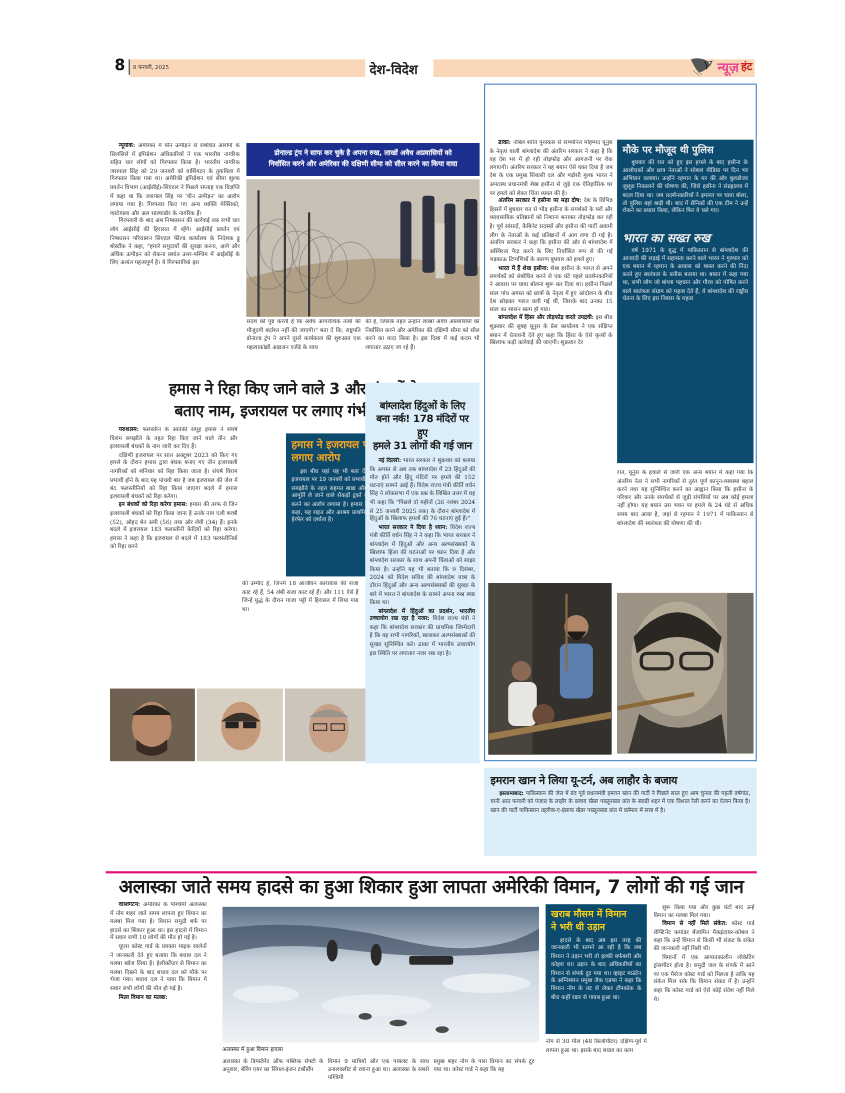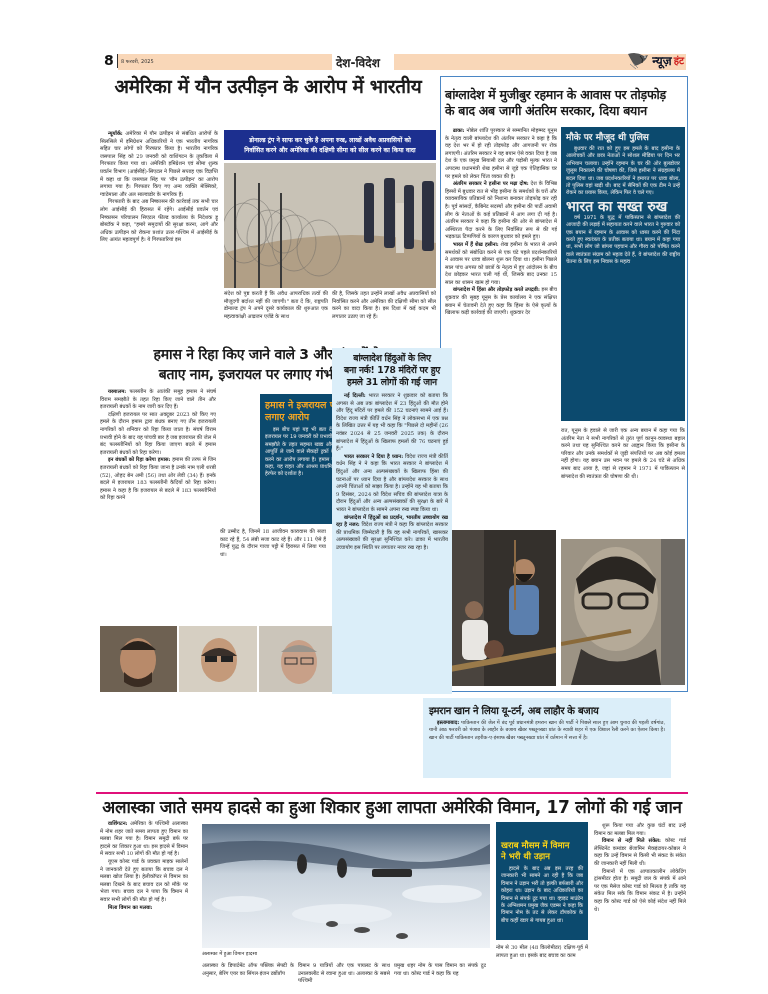--- a/index.html
+++ b/index.html
@@ -10,21 +10,21 @@
   .body-text p { text-indent: 8px; }
   .body-text b { color: #111; }
   .hl { font-family: "DejaVu Sans", sans-serif; font-weight: bold; color: #1a1a1a; letter-spacing: -0.3px; }
   
   .hdr-band { position: absolute; top: 6px; height: 16px; background: #f9d7b8; }
   .pgnum { position: absolute; left: 8px; top: 4px; font-family: "DejaVu Sans", sans-serif; font-weight: bold; font-size: 14px; color: #111; }
   .pgsep { position: absolute; left: 21px; top: 6px; width: 1px; height: 14px; background: #333; }
   .pgdate { position: absolute; left: 25px; top: 10px; font-size: 5px; color: #333; font-family: "DejaVu Sans", sans-serif; }
   .section { position: absolute; left: 240px; top: 6px; font-family: "DejaVu Sans", sans-serif; font-weight: bold; font-size: 12px; color: #222; }
   .brand { position: absolute; right: 4px; top: 2px; display: flex; align-items: center; gap: 2px; }
-  .brand .b1 { font-family: "DejaVu Sans", sans-serif; font-weight: bold; font-size: 12px; color: #0f172a; }
+  .brand .b1 { font-family: "DejaVu Sans", sans-serif; font-weight: bold; font-size: 12px; color: #ec4899; }
   .brand .b2 { font-family: "DejaVu Sans", sans-serif; font-weight: bold; font-size: 10px; color: #d0201d; }
   .bird { width: 24px; height: 20px; }
   
   .darkbox { background: #0c4a6e; color: #eee; }
   .darkbox .t { font-family: "DejaVu Sans", sans-serif; font-weight: bold; }
   .darkbox .bt { font-size: 5.2px; line-height: 7.4px; color: #e6e6e6; font-family: "DejaVu Sans", sans-serif; text-align: justify; }
   .bluebox { background: #dbeef9; }
   .navybar { background: #1c2f8f; color: #fff; font-family: "DejaVu Sans", sans-serif; font-weight: bold; text-align: center; }
   .photo { overflow: hidden; }
   .caption { font-size: 5px; color: #222; font-family: "DejaVu Sans", sans-serif; }
@@ -48,21 +48,20 @@
         <circle cx="19" cy="7" r="0.8" fill="#fff"></circle>
         <path d="M4 14 L10 19 M7 13 L12 18" stroke="#888" stroke-width="0.8"></path>
       </svg>
       <span class="b1">न्यूज़</span>
       <span class="b2">हंट</span>
     </div>
   </div>
 
   <div>
     <div class="abs hl" style="left:4px; top:26px; width:336px; font-size:19px; line-height:24px; text-align:center;">
-      <div>अमेरिका में यौन उत्पीड़न के आरोप में भारतीय</div>
     </div>
     <div class="abs navybar" style="left:128px; top:82px; width:212px; height:30px; font-size:6.2px; line-height:10px; padding-top:5px;">
       <div>डोनाल्ड ट्रंप ने साफ कर चुके है अपना रुख, लाखों अवैध अप्रवासियों को</div>
       <div>निर्वासित करने और अमेरिका की दक्षिणी सीमा को सील करने का किया वादा</div>
     </div>
     <div class="abs body-text" style="left:4px; top:82px; width:118px; height:240px; overflow:hidden;">
       <p><b>न्यूयॉर्क:</b> <span>अमेरिका में यौन उत्पीड़न से संबंधित आरोपों के सिलसिले में इमिग्रेशन अधिकारियों ने एक भारतीय नागरिक सहित चार लोगों को गिरफ्तार किया है। भारतीय नागरिक जसपाल सिंह को 29 जनवरी को वाशिंगटन के तुकविला में गिरफ्तार किया गया था। अमेरिकी इमिग्रेशन एवं सीमा शुल्क प्रवर्तन विभाग (आईसीई)-सिएटल ने पिछले सप्ताह एक विज्ञप्ति में कहा था कि जसपाल सिंह पर 'यौन उत्पीड़न' का आरोप लगाया गया है। गिरफ्तार किए गए अन्य व्यक्ति मेक्सिको, ग्वाटेमाला और अल साल्वाडोर के नागरिक हैं।</span></p>
       <p>गिरफ्तारी के बाद अब निष्कासन की कार्रवाई तक सभी चार लोग आईसीई की हिरासत में रहेंगे। आईसीई प्रवर्तन एवं निष्कासन परिचालन सिएटल फील्ड कार्यालय के निदेशक ड्रू बोस्टॉक ने कहा, "हमारे समुदायों की सुरक्षा करना, आगे और अधिक उत्पीड़न को रोकना प्रशांत उत्तर-पश्चिम में आईसीई के लिए अत्यंत महत्वपूर्ण है। ये गिरफ्तारियां इस</p>
     </div>
     <div class="abs photo" style="left:128px; top:115px; width:212px; height:125px; background:linear-gradient(180deg,#cfc9bf 0%,#b9b0a2 45%,#a09482 100%);">
@@ -91,34 +90,30 @@
         <g fill="#d8d2c7">
             <rect x="172" y="40" width="8" height="50"></rect>
           </g>
       </svg>
     </div>
     <div class="abs body-text" style="left:128px; top:242px; width:104px; height:50px; overflow:hidden;">संदेश को पुष्ट करती हैं कि अवैध आपराधिक तत्वों की मौजूदगी बर्दाश्त नहीं की जाएगी।" बता दें कि, राष्ट्रपति डोनाल्ड ट्रंप ने अपने दूसरे कार्यकाल की शुरुआत एक महत्वाकांक्षी आव्रजन एजेंडे के साथ</div>
     <div class="abs body-text" style="left:236px; top:242px; width:104px; height:50px; overflow:hidden;">की है, जिसके तहत उन्होंने लाखों अवैध अप्रवासियों को निर्वासित करने और अमेरिका की दक्षिणी सीमा को सील करने का वादा किया है। इस दिशा में कई कदम भी लगातार उठाए जा रहे हैं।</div>
   </div>
 
   <div class="abs" style="left:344px; top:28px; width:248px; height:616px; border:1.5px solid #4a86c5;">
-    <div class="abs hl" style="left:4px; top:10px; width:238px; font-size:12.5px; line-height:16px; font-weight:normal;">
-      <div style="font-weight:bold;">बांग्लादेश में मुजीबुर रहमान के आवास पर तोड़फोड़</div>
-      <div style="font-weight:bold;">के बाद अब जागी अंतरिम सरकार, दिया बयान</div>
-    </div>
     <div class="abs body-text" style="left:4px; top:50px; width:112px; height:300px; overflow:hidden;">
       <p><b>ढाका:</b> <span>नोबेल शांति पुरस्कार से सम्मानित मोहम्मद यूनुस के नेतृत्व वाली बांग्लादेश की अंतरिम सरकार ने कहा है कि वह देश भर में हो रही तोड़फोड़ और आगजनी पर रोक लगाएगी। अंतरिम सरकार ने यह बयान ऐसे वक्त दिया है जब देश के एक प्रमुख सियासी दल और पड़ोसी मुल्क भारत ने अपदस्थ प्रधानमंत्री शेख हसीना से जुड़े एक ऐतिहासिक घर पर हमले को लेकर चिंता व्यक्त की है।</span></p>
       <p><b>अंतरिम सरकार ने हसीना पर मढ़ा दोष:</b> <span>देश के विभिन्न हिस्सों में बुधवार रात से भीड़ हसीना के समर्थकों के घरों और व्यावसायिक प्रतिष्ठानों को निशाना बनाकर तोड़फोड़ कर रही है। पूर्व सांसदों, कैबिनेट सदस्यों और हसीना की पार्टी अवामी लीग के नेताओं के कई प्रतिष्ठानों में आग लगा दी गई है। अंतरिम सरकार ने कहा कि हसीना की ओर से बांग्लादेश में अस्थिरता पैदा करने के लिए निर्वासित रूप से की गई भड़काऊ टिप्पणियों के कारण बुधवार को हमले हुए।</span></p>
       <p><b>भारत में हैं शेख हसीना:</b> <span>शेख हसीना के भारत से अपने समर्थकों को संबोधित करने से एक घंटे पहले प्रदर्शनकारियों ने आवास पर धावा बोलना शुरू कर दिया था। हसीना पिछले साल पांच अगस्त को छात्रों के नेतृत्व में हुए आंदोलन के बीच देश छोड़कर भारत चली गई थीं, जिसके बाद उनका 15 साल का शासन खत्म हो गया।</span></p>
       <p><b>बांग्लादेश में हिंसा और तोड़फोड़ करते उपद्रवी:</b> <span>इस बीच शुक्रवार की सुबह यूनुस के प्रेस कार्यालय ने एक संक्षिप्त बयान में चेतावनी देते हुए कहा कि हिंसा के ऐसे कृत्यों के खिलाफ कड़ी कार्रवाई की जाएगी। शुक्रवार देर</span></p>
     </div>
     <div class="abs darkbox" style="left:120px; top:50px; width:124px; height:294px; padding:4px 5px;">
       <div class="t" style="font-size:9px; line-height:12px; margin-bottom:2px;">मौके पर मौजूद थी पुलिस</div>
       <div class="bt" style="text-indent:8px;">बुधवार की रात को हुए इस हमले के बाद हसीना के आलोचकों और छात्र नेताओं ने सोशल मीडिया पर दिन भर अभियान चलाया। उन्होंने रहमान के घर की ओर बुलडोजर जुलूस निकालने की घोषणा की, जिसे हसीना ने संग्रहालय में बदल दिया था। जब प्रदर्शनकारियों ने इमारत पर धावा बोला, तो पुलिस वहां खड़ी थी। बाद में सैनिकों की एक टीम ने उन्हें रोकने का प्रयास किया, लेकिन फिर वे चले गए।</div>
-      <div class="t" style="font-size:14px; line-height:12px; margin:3px 0 2px;">भारत का सख्त रुख</div>
+      <div class="t" style="font-size:11px; line-height:12px; margin:14px 0 2px;font-style:italic;">भारत का सख्त रुख</div>
       <div class="bt" style="text-indent:8px;">वर्ष 1971 के युद्ध में पाकिस्तान से बांग्लादेश की आजादी की लड़ाई में सहायता करने वाले भारत ने गुरुवार को एक बयान में रहमान के आवास को ध्वस्त करने की निंदा करते हुए स्वतंत्रता के प्रतीक बताया था। बयान में कहा गया था, सभी लोग जो बांग्ला पहचान और गौरव को पोषित करने वाले स्वतंत्रता संग्राम को महत्व देते हैं, वे बांग्लादेश की राष्ट्रीय चेतना के लिए इस निवास के महत्व</div>
     </div>
     <div class="abs body-text" style="left:120px; top:350px; width:124px; height:110px; overflow:hidden;">रात, यूनुस के हवाले से जारी एक अन्य बयान में कहा गया कि अंतरिम नेता ने सभी नागरिकों से तुरंत पूर्ण कानून-व्यवस्था बहाल करने तथा यह सुनिश्चित करने का आह्वान किया कि हसीना के परिवार और उनके समर्थकों से जुड़ी संपत्तियों पर अब कोई हमला नहीं होगा। यह बयान उस भवन पर हमले के 24 घंटे से अधिक समय बाद आया है, जहां से रहमान ने 1971 में पाकिस्तान से बांग्लादेश की स्वतंत्रता की घोषणा की थी।</div>
     <div class="abs photo" style="left:120px; top:462px; width:124px; height:146px; background:#8a8276;">
       <svg width="124" height="146" viewBox="0 0 124 146">
         <rect width="124" height="146" fill="#9c9384"></rect>
         <rect x="100" y="0" width="24" height="146" fill="#6e6a64"></rect>
         <ellipse cx="55" cy="60" rx="42" ry="52" fill="#b5aa98"></ellipse>
         <path d="M15 40 Q55 -5 95 40 L92 55 Q55 25 18 55 Z" fill="#2a2622"></path>
         <rect x="22" y="55" width="28" height="14" rx="5" fill="none" stroke="#2a2622" stroke-width="3"></rect>
@@ -189,46 +184,46 @@
             <rect width="78" height="66" fill="#cbc5ba"></rect>
             <ellipse cx="40" cy="36" rx="18" ry="22" fill="#c8a088"></ellipse>
             <path d="M22 26 Q40 12 58 26" fill="#9a948c"></path>
             <rect x="26" y="32" width="12" height="6" fill="none" stroke="#333"></rect>
             <rect x="42" y="32" width="12" height="6" fill="none" stroke="#333"></rect>
           </svg>
       </div>
     </div>
   </div>
 
-  <div class="abs bluebox" style="left:236px; top:300px; width:120px; height:346px; padding:4px 4px;">
+  <div class="abs bluebox" style="left:236px; top:300px; width:104px; height:346px; padding:16px 4px;">
     <div class="hl" style="font-size:9.2px; line-height:12px; color:#1a1a1a; text-align:center;">
       <div>बांग्लादेश हिंदुओं के लिए</div>
       <div>बना नर्क! 178 मंदिरों पर हुए</div>
       <div>हमले 31 लोगों की गई जान</div>
     </div>
     <div class="body-text" style="margin-top:4px; height:300px; overflow:hidden;">
       <p><b>नई दिल्ली:</b> <span>भारत सरकार ने शुक्रवार को बताया कि अगस्त से अब तक बांग्लादेश में 23 हिंदुओं की मौत होने और हिंदू मंदिरों पर हमले की 152 घटनाएं सामने आई हैं। विदेश राज्य मंत्री कीर्ति वर्धन सिंह ने लोकसभा में एक प्रश्न के लिखित उत्तर में यह भी कहा कि "पिछले दो महीनों (26 नवंबर 2024 से 25 जनवरी 2025 तक) के दौरान बांग्लादेश में हिंदुओं के खिलाफ हमलों की 76 घटनाएं हुई हैं।"</span></p>
       <p><b>भारत सरकार ने दिया है ध्यान:</b> <span>विदेश राज्य मंत्री कीर्ति वर्धन सिंह ने ने कहा कि भारत सरकार ने बांग्लादेश में हिंदुओं और अन्य अल्पसंख्यकों के खिलाफ हिंसा की घटनाओं पर ध्यान दिया है और बांग्लादेश सरकार के साथ अपनी चिंताओं को साझा किया है। उन्होंने यह भी बताया कि 9 दिसंबर, 2024 को विदेश सचिव की बांग्लादेश यात्रा के दौरान हिंदुओं और अन्य अल्पसंख्यकों की सुरक्षा के बारे में भारत ने बांग्लादेश के सामने अपना रुख स्पष्ट किया था।</span></p>
       <p><b>बांग्लादेश में हिंदुओं का प्रदर्शन, भारतीय उच्चायोग रख रहा है नजर:</b> <span>विदेश राज्य मंत्री ने कहा कि बांग्लादेश सरकार की प्राथमिक जिम्मेदारी है कि वह सभी नागरिकों, खासकर अल्पसंख्यकों की सुरक्षा सुनिश्चित करे। ढाका में भारतीय उच्चायोग इस स्थिति पर लगातार नजर रख रहा है।</span></p>
     </div>
   </div>
 
-  <div class="abs bluebox" style="left:327px; top:650px; width:248px; height:80px; padding:6px 6px;">
+  <div class="abs bluebox" style="left:344px; top:650px; width:248px; height:80px; padding:6px 6px;">
     <div class="hl" style="font-size:10px; line-height:13px;">
       <div>इमरान खान ने लिया यू-टर्न, अब लाहौर के बजाय</div>
     </div>
     <div class="body-text" style="margin-top:2px; font-family:'DejaVu Sans', sans-serif; font-size:5px; line-height:7.4px;">
       <p><b>इस्लामाबाद:</b> <span>पाकिस्तान की जेल में बंद पूर्व प्रधानमंत्री इमरान खान की पार्टी ने पिछले साल हुए आम चुनाव की पहली वर्षगांठ, यानी आठ फरवरी को पंजाब के लाहौर के बजाय खैबर पख्तूनख्वा प्रांत के स्वाबी शहर में एक विशाल रैली करने का ऐलान किया है। खान की पार्टी पाकिस्तान तहरीक-ए-इंसाफ खैबर पख्तूनख्वा प्रांत में वर्तमान में सत्ता में है।</span></p>
     </div>
   </div>
 
   <div class="abs" style="left:0; top:744px; width:592px; height:2px; background:#e0107a;"></div>
 
   <div>
-    <div class="abs hl" style="left:0; top:748px; width:592px; font-size:17px; line-height:22px; text-align:center;">अलास्का जाते समय हादसे का हुआ शिकार हुआ लापता अमेरिकी विमान, 17 लोगों की गई जान</div>
+    <div class="abs hl" style="left:0; top:748px; width:592px; font-size:17px; line-height:22px; text-align:center;">अलास्का जाते समय हादसे का हुआ शिकार हुआ लापता अमेरिकी विमान, 7 लोगों की गई जान</div>
     <div class="abs body-text" style="left:4px; top:772px; width:88px; height:170px; overflow:hidden;">
       <p><b>वाशिंगटन:</b> <span>अमेरिका के पश्चिमी अलास्का में नोम शहर जाते समय लापता हुए विमान का मलबा मिल गया है। विमान समुद्री बर्फ पर हादसे का शिकार हुआ था। इस हादसे में विमान में सवार सभी 10 लोगों की मौत हो गई है।</span></p>
       <p>यूएस कोस्ट गार्ड के प्रवक्ता माइक सालेर्नो ने जानकारी देते हुए बताया कि बचाव दल ने मलबा खोज लिया है। हेलीकॉप्टर से विमान का मलबा दिखने के बाद बचाव दल को मौके पर भेजा गया। बचाव दल ने पाया कि विमान में सवार सभी लोगों की मौत हो गई है।</p>
       <p><b>मिला विमान का मलबा:</b></p>
     </div>
     <div class="abs photo" style="left:106px; top:776px; width:288px; height:124px;">
       <svg width="288" height="124" viewBox="0 0 288 124">
         <defs>
             <linearGradient id="snow" x1="0" y1="0" x2="0" y2="1">
               <stop offset="0" stop-color="#5a6f86"></stop>
@@ -252,21 +247,21 @@
             <ellipse cx="130" cy="100" rx="6" ry="3"></ellipse>
             <ellipse cx="160" cy="106" rx="8" ry="3"></ellipse>
             <ellipse cx="200" cy="112" rx="6" ry="3"></ellipse>
           </g>
       </svg>
     </div>
     <div class="abs caption" style="left:106px; top:902px; width:200px;">अलास्का में हुआ विमान हादसा</div>
     <div class="abs body-text" style="left:106px; top:914px; width:92px; height:30px; overflow:hidden;">अलास्का के डिपार्टमेंट ऑफ पब्लिक सेफ्टी के अनुसार, बेरिंग एयर का सिंगल-इंजन टर्बोप्रॉप</div>
     <div class="abs body-text" style="left:202px; top:914px; width:92px; height:30px; overflow:hidden; font-family:'DejaVu Sans',sans-serif;">विमान 9 यात्रियों और एक पायलट के साथ उनालक्लीट से रवाना हुआ था। अलास्का के सबसे पश्चिमी</div>
     <div class="abs body-text" style="left:298px; top:914px; width:92px; height:30px; overflow:hidden; font-family:'DejaVu Sans',sans-serif;">प्रमुख शहर नोम के पास विमान का संपर्क टूट गया था। कोस्ट गार्ड ने कहा कि यह</div>
-    <div class="abs darkbox" style="left:400px; top:774px; width:92px; height:118px; padding:18px 5px;">
+    <div class="abs darkbox" style="left:400px; top:774px; width:92px; height:118px; padding:5px 5px;">
       <div class="t" style="font-size:8.5px; line-height:11px; color:#f7d117;">
         <div>खराब मौसम में विमान</div>
         <div>ने भरी थी उड़ान</div>
       </div>
       <div class="bt" style="margin-top:3px; text-indent:8px;">हादसे के बाद अब इस तरह की जानकारी भी सामने आ रही है कि जब विमान ने उड़ान भरी तो हल्की बर्फबारी और कोहरा था। उड़ान के बाद अधिकारियों का विमान से संपर्क टूट गया था। व्हाइट माउंटेन के अग्निशमन प्रमुख जैक एडम्स ने कहा कि विमान नोम के तट से लेकर टॉपकोक के बीच कहीं रडार से गायब हुआ था।</div>
     </div>
     <div class="abs body-text" style="left:400px; top:896px; width:92px; height:30px; overflow:hidden;">नोम से 30 मील (48 किलोमीटर) दक्षिण-पूर्व में लापता हुआ था। इसके बाद बचाव का काम</div>
     <div class="abs body-text" style="left:498px; top:774px; width:92px; height:160px; overflow:hidden;">
       <p>शुरू किया गया और कुछ घंटों बाद उन्हें विमान का मलबा मिल गया।</p>
       <p><b>विमान से नहीं मिले संकेत:</b> <span>कोस्ट गार्ड लेफ्टिनेंट कमांडर बेंजामिन मैकइंटायर-कोबल ने कहा कि उन्हें विमान से किसी भी संकट के संकेत की जानकारी नहीं मिली थी।</span></p>

